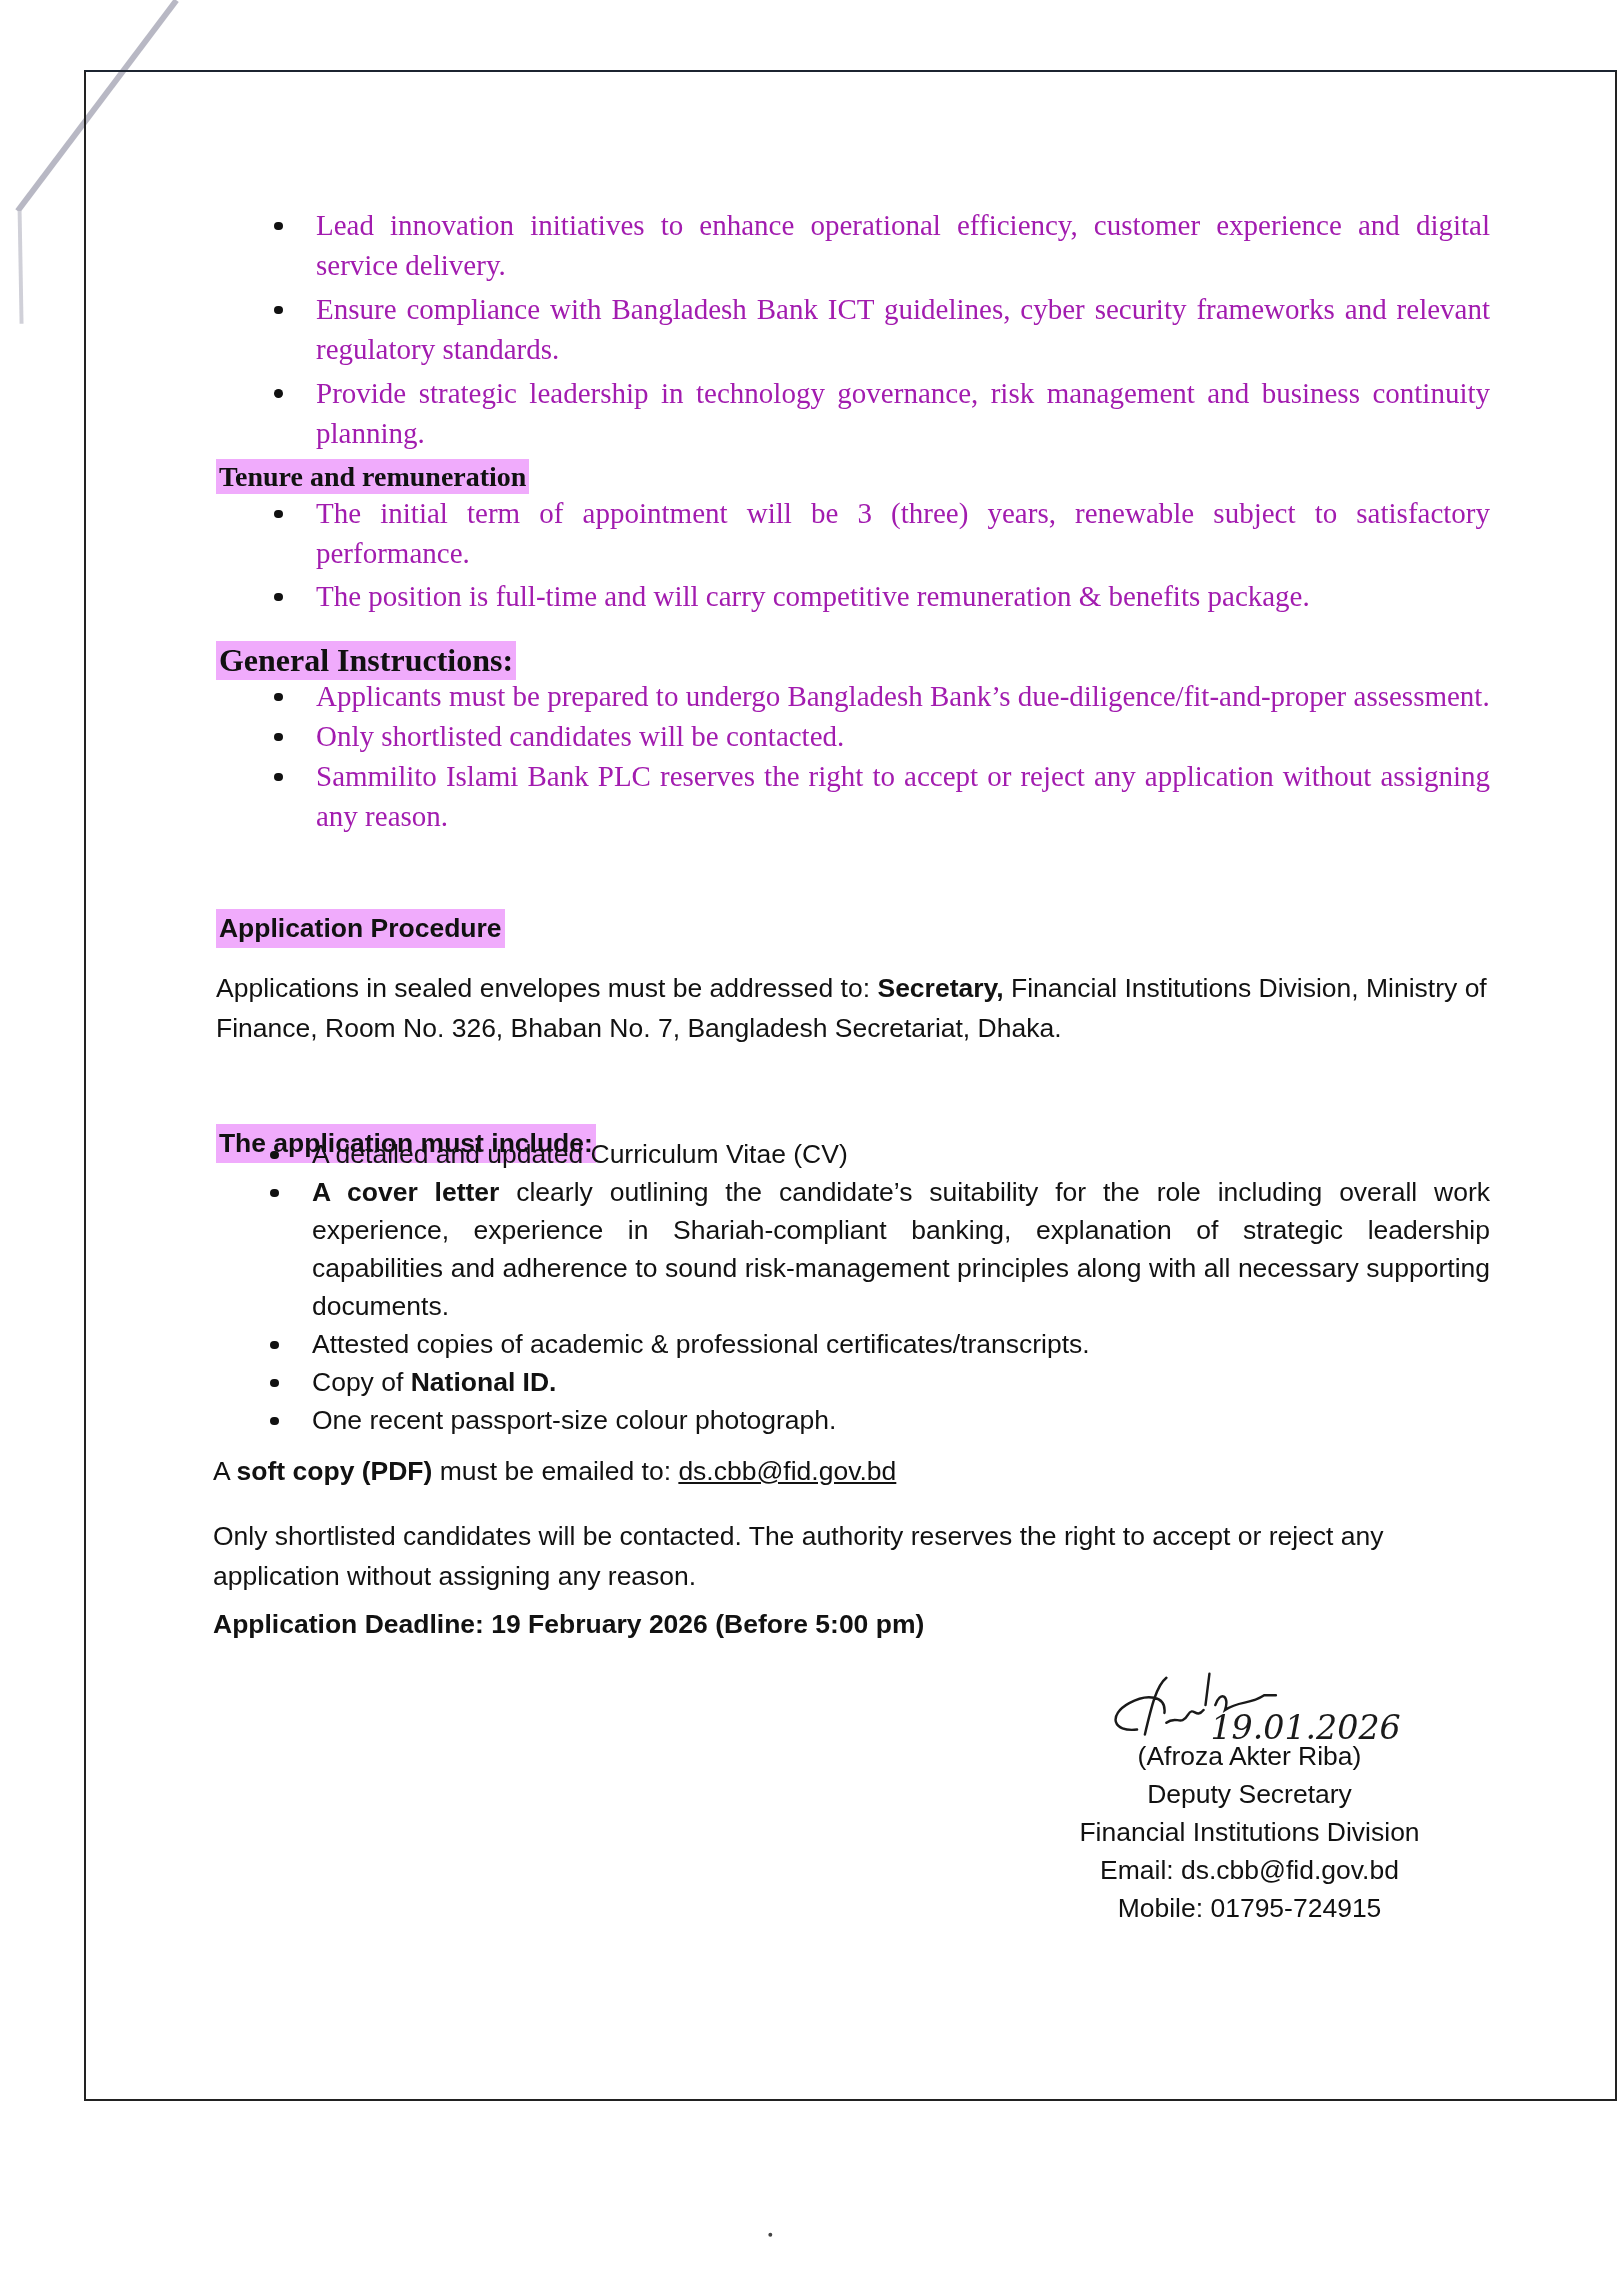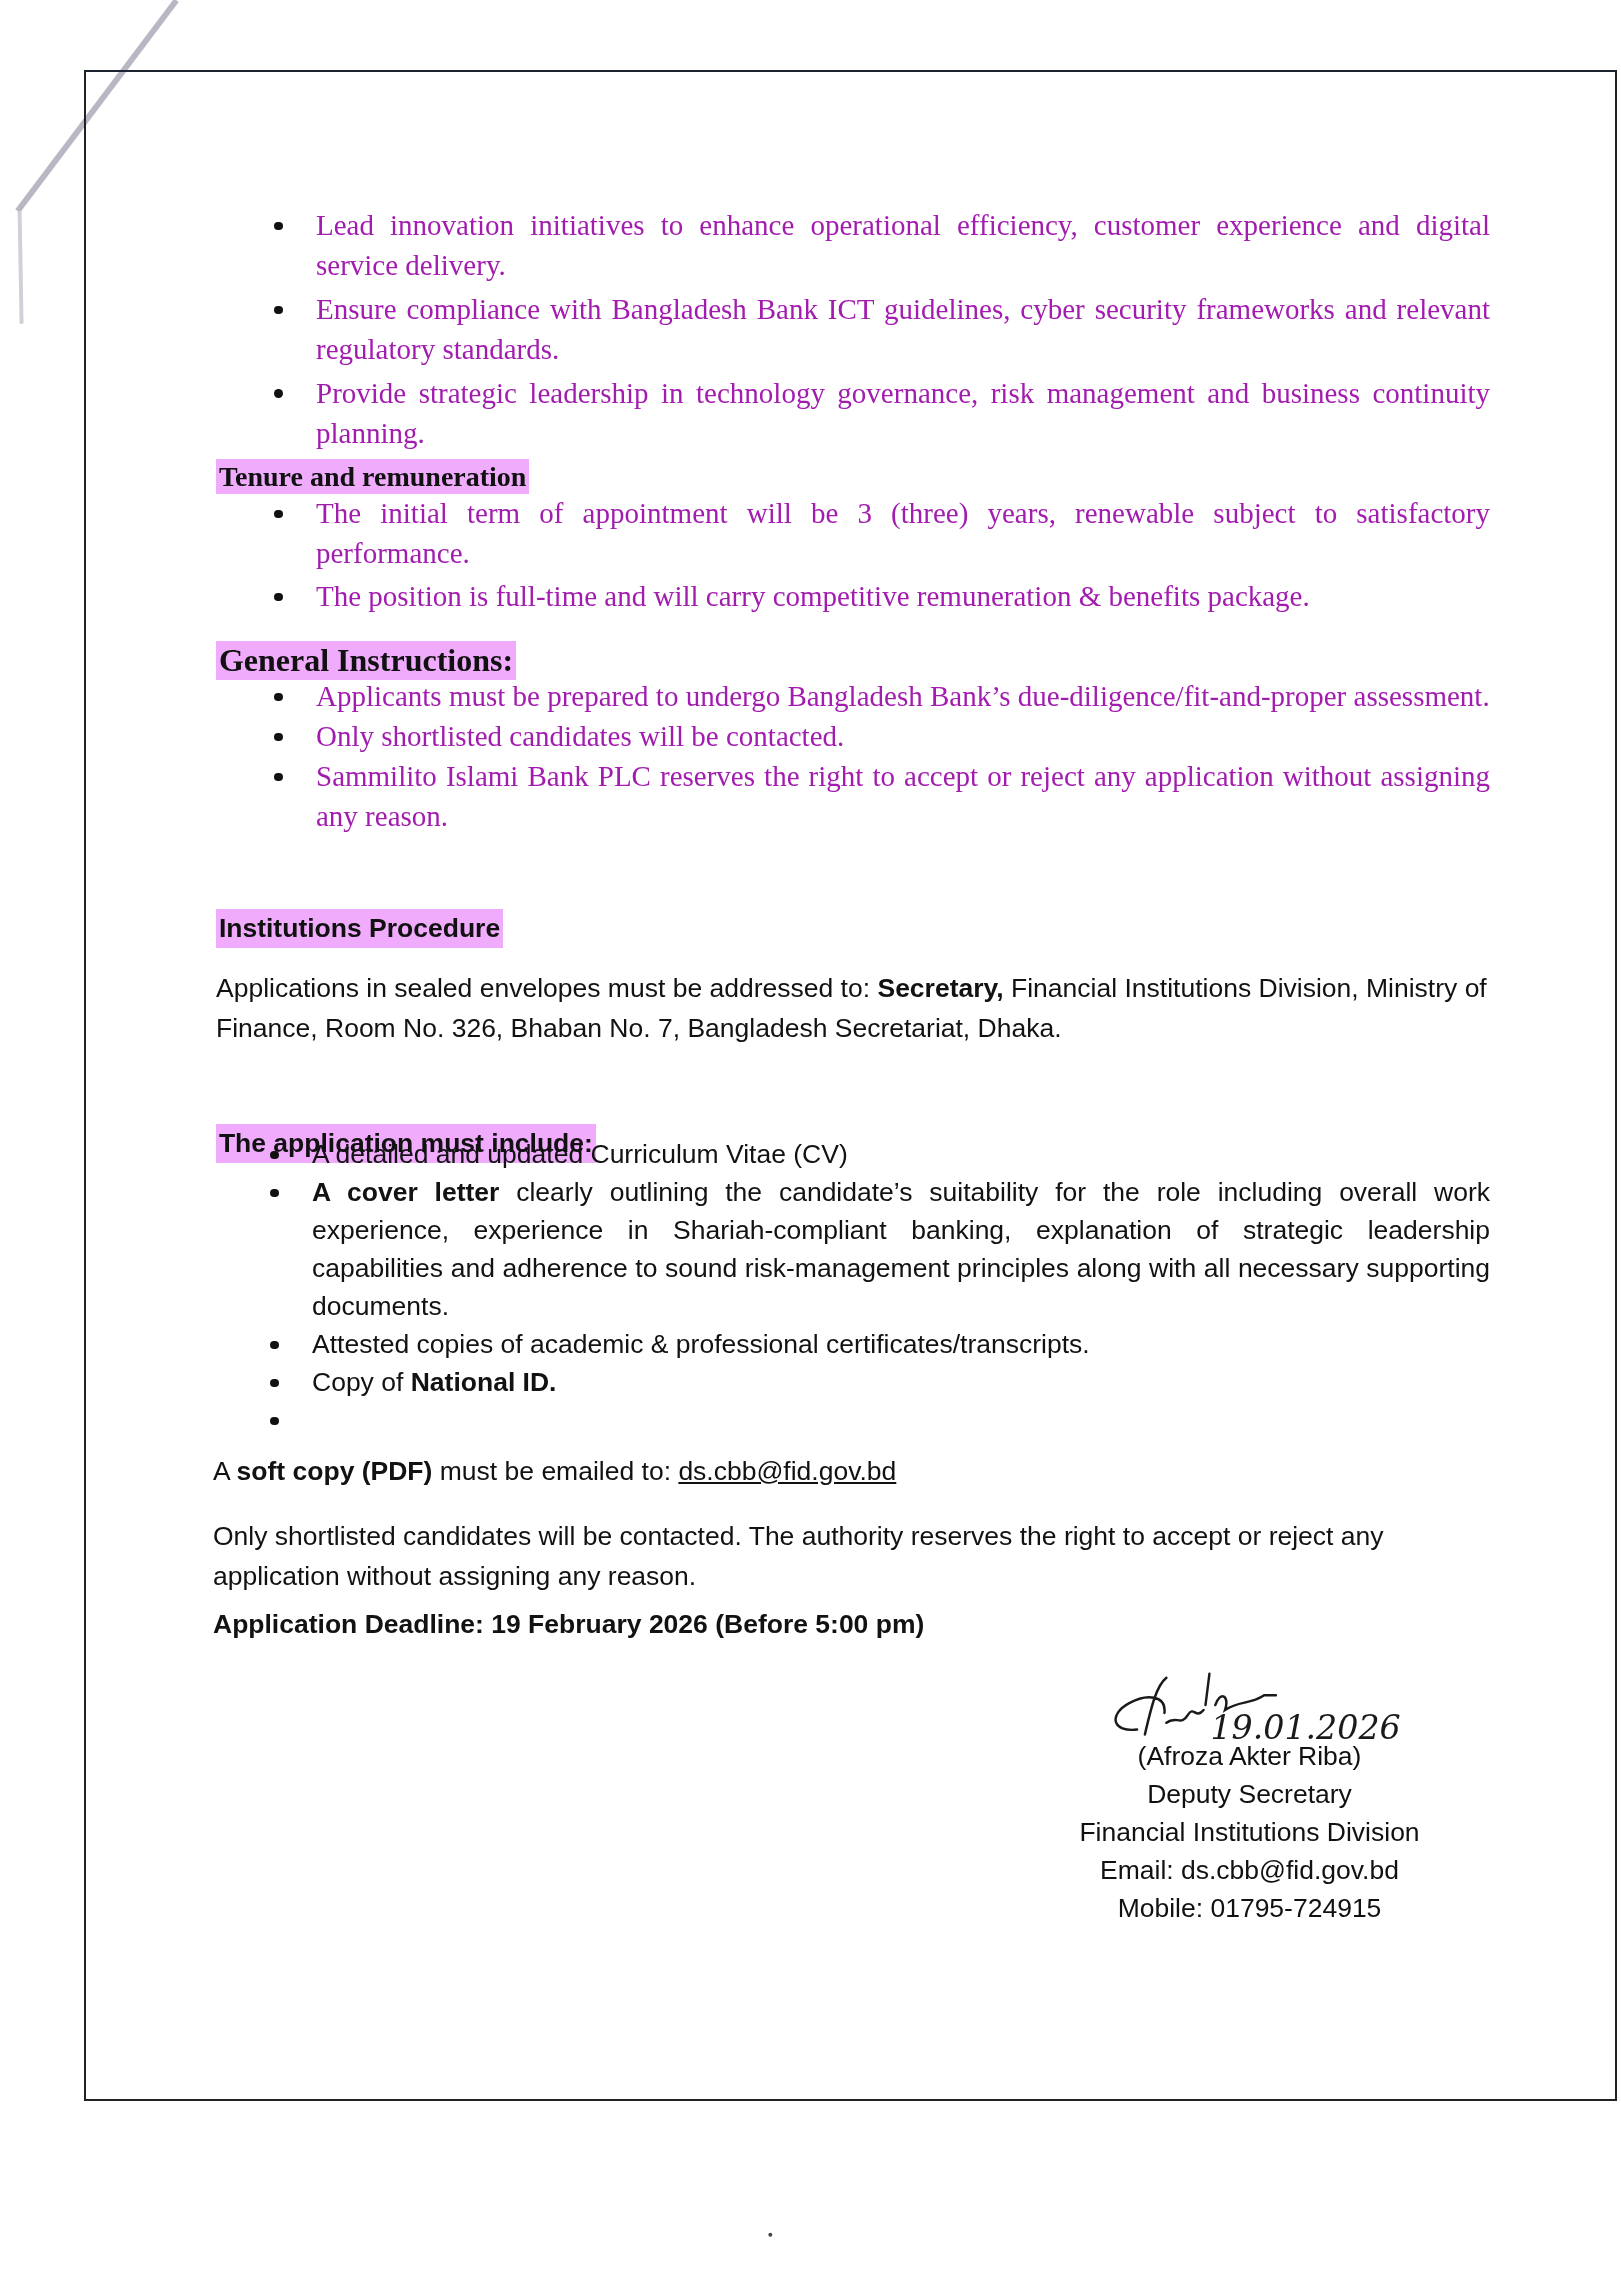--- a/index.html
+++ b/index.html
@@ -74,32 +74,32 @@
     <li><span class="dot"></span><span>The position is full-time and will carry competitive remuneration &amp; benefits package.</span></li>
   </ul>
 
   <div class="heading-box heading-serif" style="left:216px; top:641px; font-size:32px; line-height:39px;">General Instructions:</div>
   <ul class="bullets block serif serif-list" style="top:676px;">
     <li><span class="dot"></span><span>Applicants must be prepared to undergo Bangladesh Bank’s due-diligence/fit-and-proper assessment.</span></li>
     <li><span class="dot"></span><span>Only shortlisted candidates will be contacted.</span></li>
     <li><span class="dot"></span><span>Sammilito Islami Bank PLC reserves the right to accept or reject any application without assigning any reason.</span></li>
   </ul>
 
-  <div class="heading-box heading-sans" style="left:216px; top:909px; line-height:39px;">Institutions Procedure</div>
+  <div class="heading-box heading-sans" style="left:216px; top:909px; line-height:39px;">Application Procedure</div>
   <div class="para sans" style="top:968px; line-height:40px;">
     <span>Applications in sealed envelopes must be addressed to: </span><span class="bold">Secretary,</span><span> Financial Institutions Division, Ministry of Finance, Room No. 326, Bhaban No. 7, Bangladesh Secretariat, Dhaka.</span>
   </div>
 
   <div class="heading-box heading-sans" style="left:216px; top:1124px; line-height:39px;">The application must include:</div>
   <ul class="bullets block sans sans-list" style="top:1135px;">
     <li><span class="dot"></span><span>A detailed and updated Curriculum Vitae (CV)</span></li>
     <li><span class="dot"></span><span class="bold">A cover letter</span><span> clearly outlining the candidate’s suitability for the role including overall work experience, experience in Shariah-compliant banking, explanation of strategic leadership capabilities and adherence to sound risk-management principles along with all necessary supporting documents.</span></li>
     <li><span class="dot"></span><span>Attested copies of academic &amp; professional certificates/transcripts.</span></li>
     <li><span class="dot"></span><span>Copy of </span><span class="bold">National ID.</span></li>
-    <li><span class="dot"></span></li>
+    <li><span class="dot"></span><span>One recent passport-size colour photograph.</span></li>
   </ul>
 
   <div class="para sans" style="top:1452px; left:213px;">
     <span>A </span><span class="bold">soft copy (PDF)</span><span> must be emailed to: </span><span class="link">ds.cbb@fid.gov.bd</span>
   </div>
 
   <div class="para sans" style="top:1516px; left:213px; width:1215px; line-height:40px;">Only shortlisted candidates will be contacted. The authority reserves the right to accept or reject any application without assigning any reason.</div>
 
   <div class="para sans bold" style="top:1605px; left:213px;">Application Deadline: 19 February 2026 (Before 5:00 pm)</div>
 

